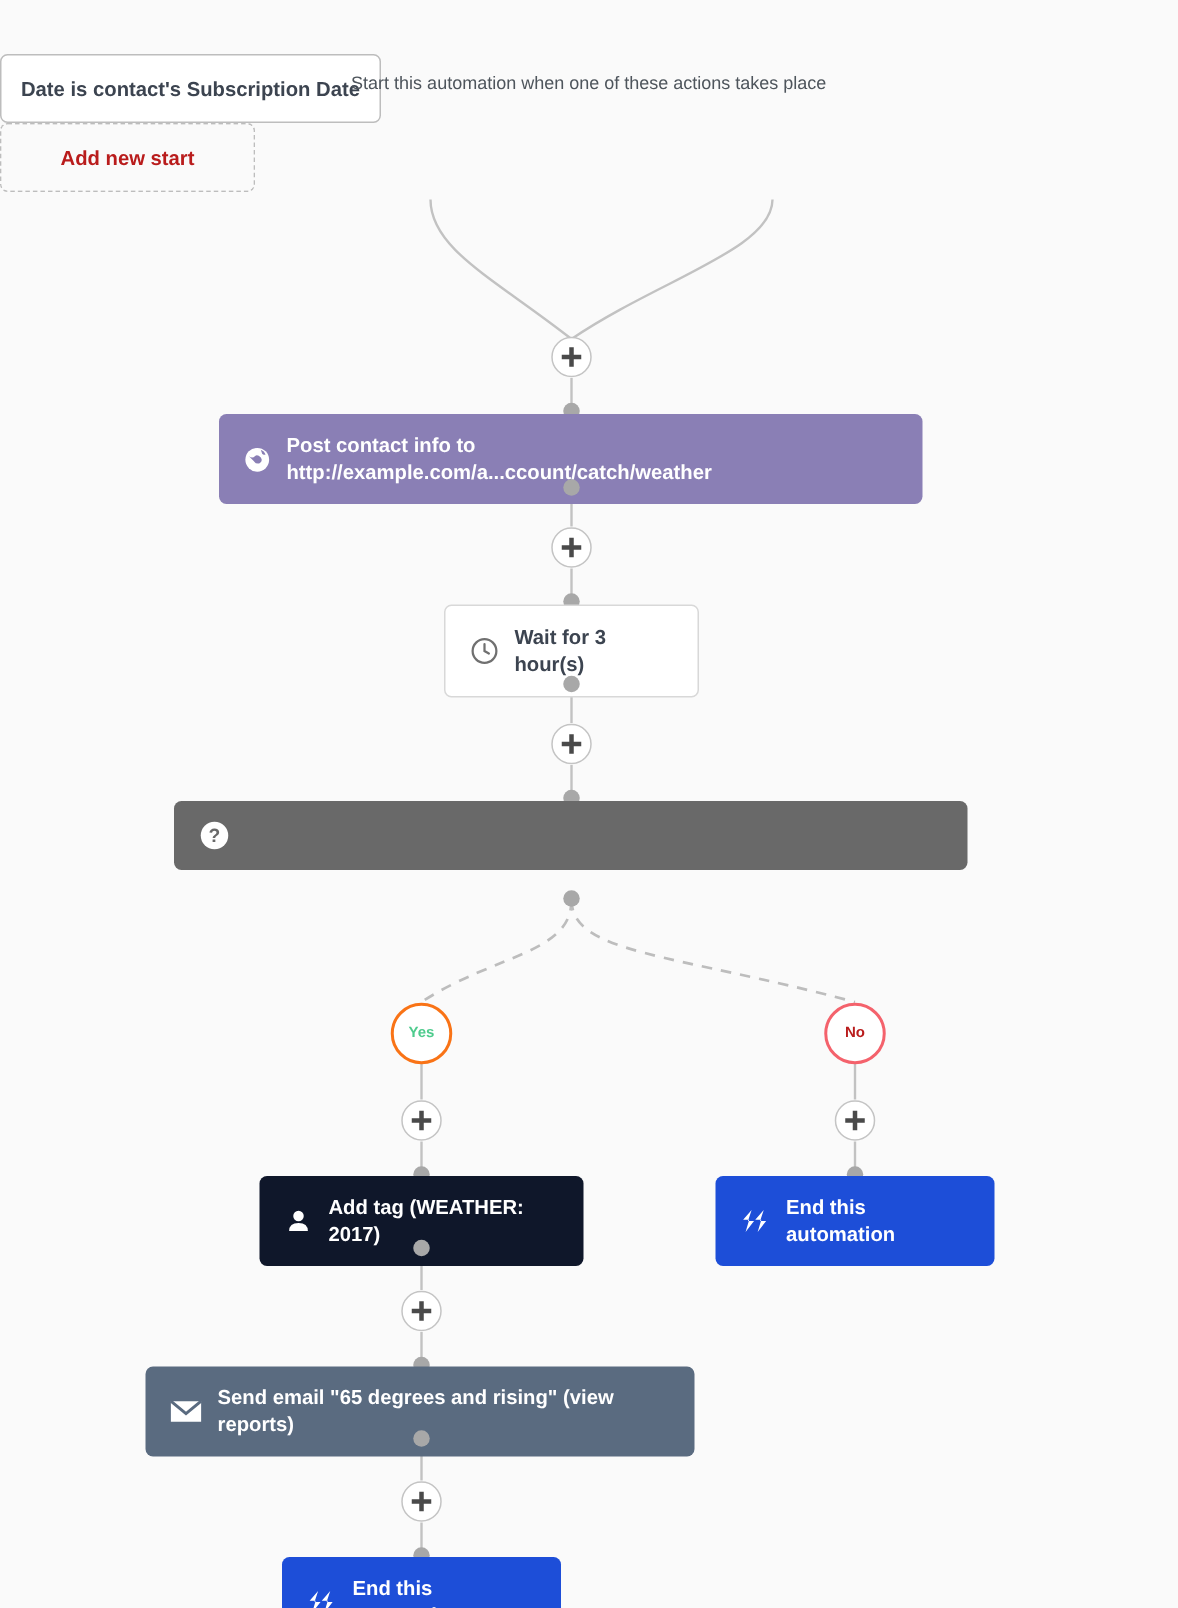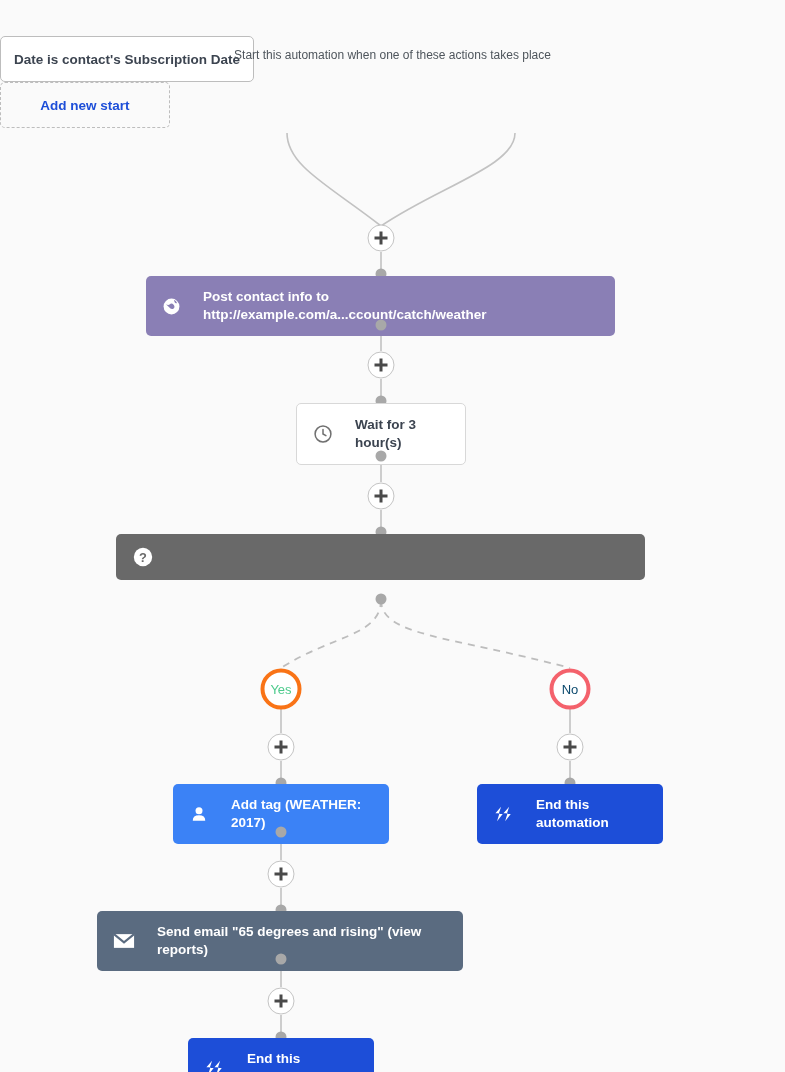--- a/index.html
+++ b/index.html
@@ -18,30 +18,30 @@
     text-align: center; font-size: 12px; color: #4e555c; font-weight: 400;
   }
 
   .node { position: absolute; display: flex; align-items: center; border-radius: 5px; }
 
   .start-box {
     height: 46px; background: #fff; border: 1px solid #bdbdbd; border-radius: 5px;
     display: flex; align-items: center; justify-content: center;
     font-size: 13.5px; font-weight: bold; color: #3c4450;
   }
-  .start-box.dashed { border: 1px dashed #bdbdbd; background: #fafafa; color: #1d4ed8; }
+  .start-box.dashed { border: 1px dashed #bdbdbd; background: #fafafa; color: #b91c1c; }
 
   .card {
-    min-height: 44px; padding: 12px 16px; gap: 22px;
+    min-height: 44px; padding: 12px 16px; gap: 10px;
     font-size: 13.5px; font-weight: bold; line-height: 1.35; justify-content: space-between;
   }
   .card.white { background: #fff; border: 1px solid #d8d8d8; color: #3c4450; }
   .card.purple { background: #8a7fb5; color: #fff; }
   .card.dark   { background: #696969; color: #fff; }
-  .card.blue   { background: #3b82f6; color: #fff; }
+  .card.blue   { background: #0f172a; color: #fff; }
   .card.slate  { background: #5a6b80; color: #fff; }
   .card.pink   { background: #1d4ed8; color: #fff; }
 
   .ic { flex: 0 0 auto; display: flex; align-items: center; justify-content: center; }
 
   .dot {
     position: absolute; width: 11px; height: 11px; border-radius: 50%;
     background: #a8a8a8; transform: translate(-50%, -50%);
   }
 
@@ -52,26 +52,26 @@
     display: flex; align-items: center; justify-content: center;
   }
   .plus::before, .plus::after {
     content: ""; position: absolute; background: #4a4a4a;
   }
   .plus::before { width: 13px; height: 2.6px; }
   .plus::after  { width: 2.6px; height: 13px; }
 
   .branch {
     position: absolute; width: 41px; height: 41px; border-radius: 50%;
-    background: #fff; border: 4px solid #f97316;
+    background: #fff; border: 2px solid #f97316;
     transform: translate(-50%, -50%);
     display: flex; align-items: center; justify-content: center;
-    font-size: 13px; font-weight: normal; color: #4ecb8d;
-  }
-  .branch.no { border-color: #f4626c; color: #0c4a6e; }
+    font-size: 10px; font-weight: bold; color: #4ecb8d;
+  }
+  .branch.no { border-color: #f4626c; color: #b91c1c; }
 </style>
 </head>
 <body>
 
 <div id="canvas">
 
   <svg id="wires">
     <g fill="none" stroke="#c2c2c2" stroke-width="1.6">
       <path d="M287,97 C287,130 330,150 381,190"></path>
       <path d="M515,97 C515,130 440,150 381,190"></path>

